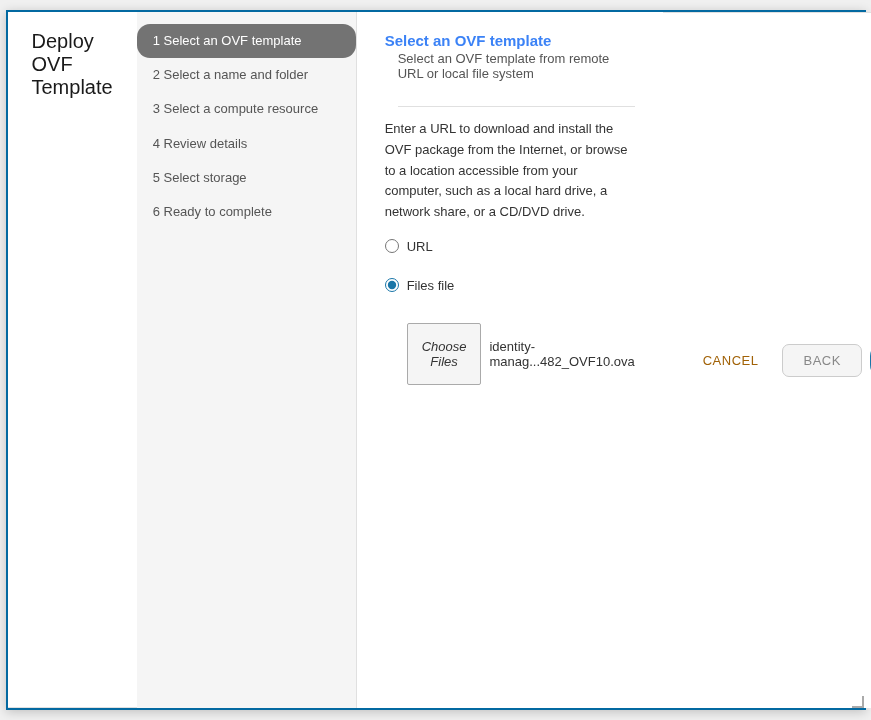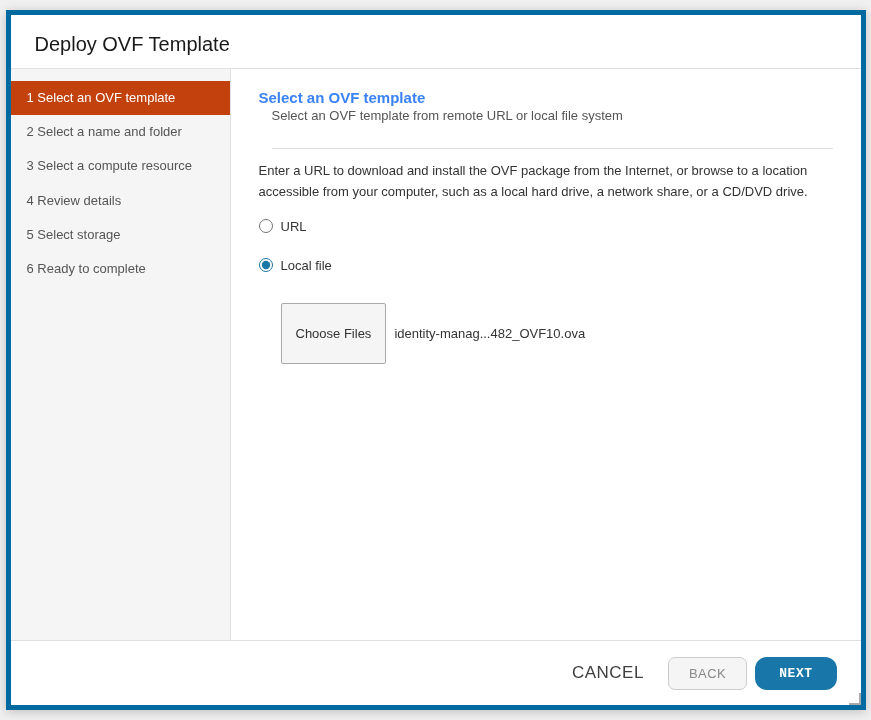--- a/index.html
+++ b/index.html
@@ -10,24 +10,24 @@
       display: flex;
       align-items: center;
       justify-content: center;
       min-height: 720px;
       width: 871px;
     }
     .dialog {
       background: #fff;
       width: 860px;
       min-height: 700px;
-      border: 5px solid #0369a1;
+      border: 2px solid #0369a1;
       box-shadow: 0 2px 10px rgba(0,0,0,0.2);
       display: flex;
-      flex-direction: column;
+      flex-direction: row;
       position: relative;
     }
     .dialog-title {
       font-size: 20px;
       font-weight: 400;
       padding: 18px 24px 12px 24px;
       color: #1a1a1a;
       border-bottom: 1px solid #e0e0e0;
     }
     .dialog-body {
@@ -42,23 +42,24 @@
       flex-shrink: 0;
     }
     .sidebar-item {
       padding: 8px 16px;
       cursor: pointer;
       color: #555;
       font-size: 13px;
       line-height: 1.4;
     }
     .sidebar-item.active {
-      background: #c2410c;
+      background: #737373;
       color: #fff;
       font-weight: 500;
+      border-radius: 13px;
     }
     .main-content {
       flex: 1;
       padding: 20px 28px;
       display: flex;
       flex-direction: column;
     }
     .section-title {
       font-size: 15px;
       font-weight: 700;
@@ -111,46 +112,47 @@
       background: #fff;
     }
     .local-file-row {
       display: flex;
       align-items: center;
       gap: 8px;
       margin-left: 22px;
       margin-top: 6px;
     }
     .choose-files-btn {
-      padding: 22px 14px;
+      padding: 15px 14px;
       border: 1px solid #aaa;
       background: #f5f5f5;
       color: #333;
       font-size: 13px;
       cursor: pointer;
       border-radius: 2px;
+      font-style: italic;
     }
     .file-name {
       font-size: 13px;
       color: #333;
     }
     .dialog-footer {
       display: flex;
       justify-content: flex-end;
       align-items: center;
       padding: 14px 24px;
       border-top: 1px solid #e0e0e0;
       gap: 8px;
       background: #fff;
     }
     .btn-cancel {
       background: transparent;
       border: none;
-      color: #404040;
-      font-size: 17px;
+      color: #a16207;
+      font-size: 13px;
       cursor: pointer;
       padding: 8px 16px;
       letter-spacing: 0.5px;
       text-transform: uppercase;
     }
     .btn-back {
       background: #f5f5f5;
       border: 1px solid #ccc;
       color: #888;
       font-size: 13px;
@@ -220,21 +222,21 @@
 
       <div class="radio-group">
 
         <div class="radio-option">
           <input type="radio" name="source" id="url-radio" style="">
           <label class="radio-label" for="url-radio">URL</label>
         </div>
 
         <div class="radio-option">
           <input type="radio" name="source" id="local-radio" checked="" style="">
-          <label class="radio-label" for="local-radio">Local file</label>
+          <label class="radio-label" for="local-radio">Files file</label>
         </div>
         <div class="local-file-row">
           <button class="choose-files-btn">Choose Files</button>
           <span class="file-name">identity-manag...482_OVF10.ova</span>
         </div>
       </div>
     </div>
   </div>
 
   <div class="dialog-footer">

